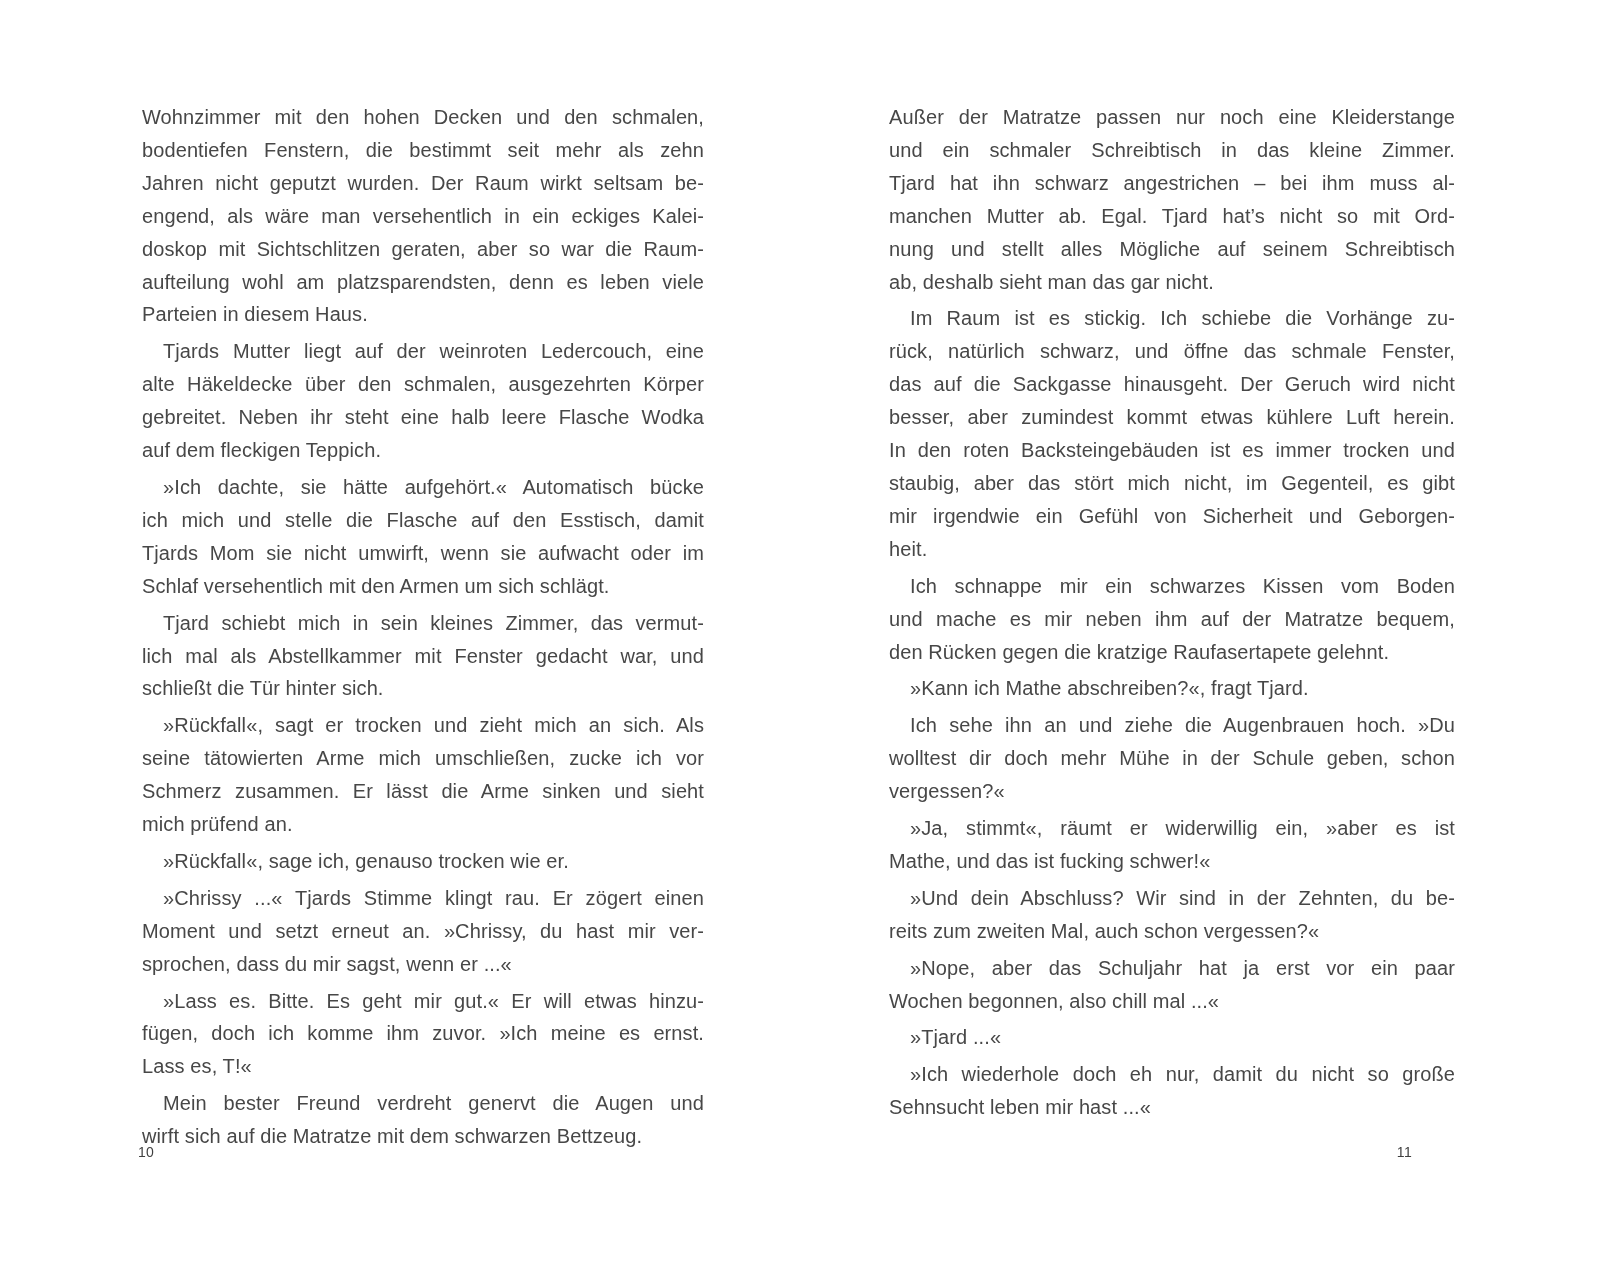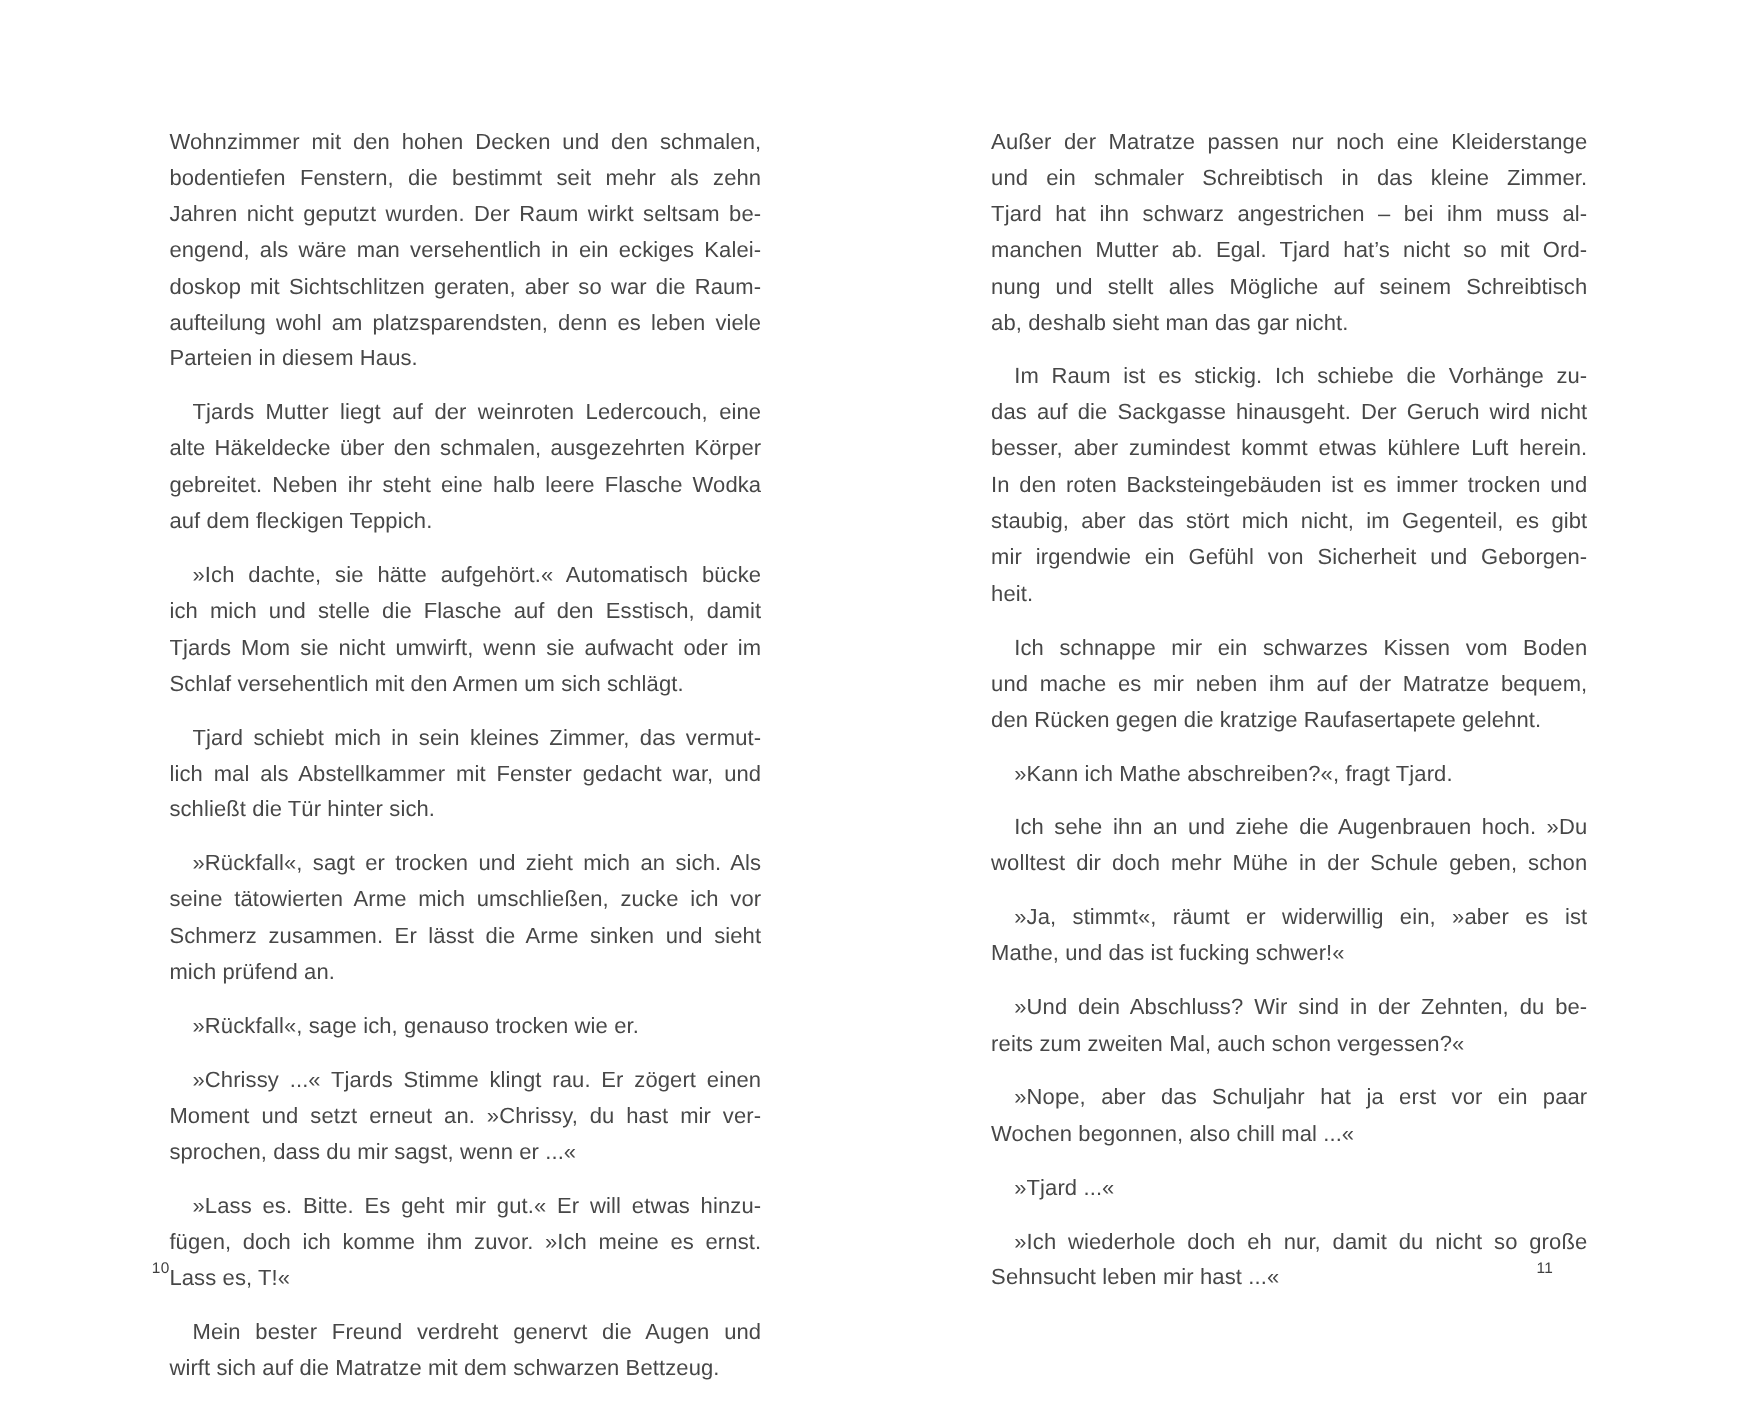--- a/index.html
+++ b/index.html
@@ -19,21 +19,21 @@
   .text-block {
     position: absolute;
     top: 97px;
     font-size: 20px;
     line-height: 32.9px;
     font-weight: 300;
     letter-spacing: 0.1px;
   }
   .text-block.left-page  { left: 138px; width: 570px; }
   .text-block.right-page { left: 885px; width: 574px; }
-  .para { margin: 16px; padding: 0; }
+  .para { margin: 4px; padding: 0; }
   .line {
     text-align: justify;
     text-align-last: justify;
     white-space: normal;
   }
   .line.last { text-align-last: left; }
   .para.indent .line:first-child { text-indent: 21px; }
   .page-number {
     position: absolute;
     top: 1141px;
@@ -106,38 +106,40 @@
       <div class="para">
         <div class="line">Außer der Matratze passen nur noch eine Kleiderstange</div>
         <div class="line">und ein schmaler Schreibtisch in das kleine Zimmer.</div>
         <div class="line">Tjard hat ihn schwarz angestrichen – bei ihm muss al-</div>
         <div class="line">manchen Mutter ab. Egal. Tjard hat’s nicht so mit Ord-</div>
         <div class="line">nung und stellt alles Mögliche auf seinem Schreibtisch</div>
         <div class="line last">ab, deshalb sieht man das gar nicht.</div>
       </div>
       <div class="para indent">
         <div class="line">Im Raum ist es stickig. Ich schiebe die Vorhänge zu-</div>
+        <div class="line">rück, natürlich schwarz, und öffne das schmale Fenster,</div>
         <div class="line">das auf die Sackgasse hinausgeht. Der Geruch wird nicht</div>
         <div class="line">besser, aber zumindest kommt etwas kühlere Luft herein.</div>
         <div class="line">In den roten Backsteingebäuden ist es immer trocken und</div>
         <div class="line">staubig, aber das stört mich nicht, im Gegenteil, es gibt</div>
         <div class="line">mir irgendwie ein Gefühl von Sicherheit und Geborgen-</div>
         <div class="line last">heit.</div>
       </div>
       <div class="para indent">
         <div class="line">Ich schnappe mir ein schwarzes Kissen vom Boden</div>
         <div class="line">und mache es mir neben ihm auf der Matratze bequem,</div>
         <div class="line last">den Rücken gegen die kratzige Raufasertapete gelehnt.</div>
       </div>
       <div class="para indent">
         <div class="line last">»Kann ich Mathe abschreiben?«, fragt Tjard.</div>
       </div>
       <div class="para indent">
         <div class="line">Ich sehe ihn an und ziehe die Augenbrauen hoch. »Du</div>
         <div class="line">wolltest dir doch mehr Mühe in der Schule geben, schon</div>
+        <div class="line last">vergessen?«</div>
       </div>
       <div class="para indent">
         <div class="line">»Ja, stimmt«, räumt er widerwillig ein, »aber es ist</div>
         <div class="line last">Mathe, und das ist fucking schwer!«</div>
       </div>
       <div class="para indent">
         <div class="line">»Und dein Abschluss? Wir sind in der Zehnten, du be-</div>
         <div class="line last">reits zum zweiten Mal, auch schon vergessen?«</div>
       </div>
       <div class="para indent">

